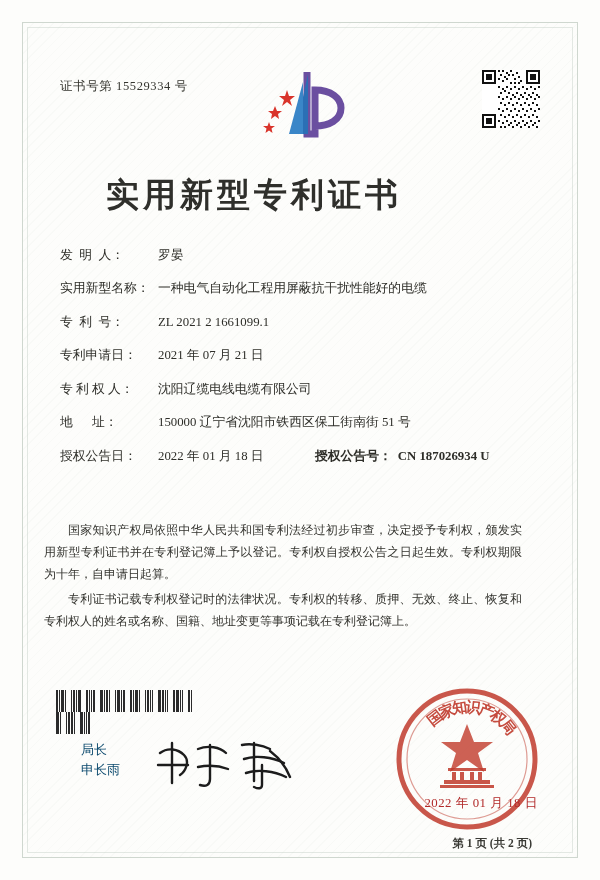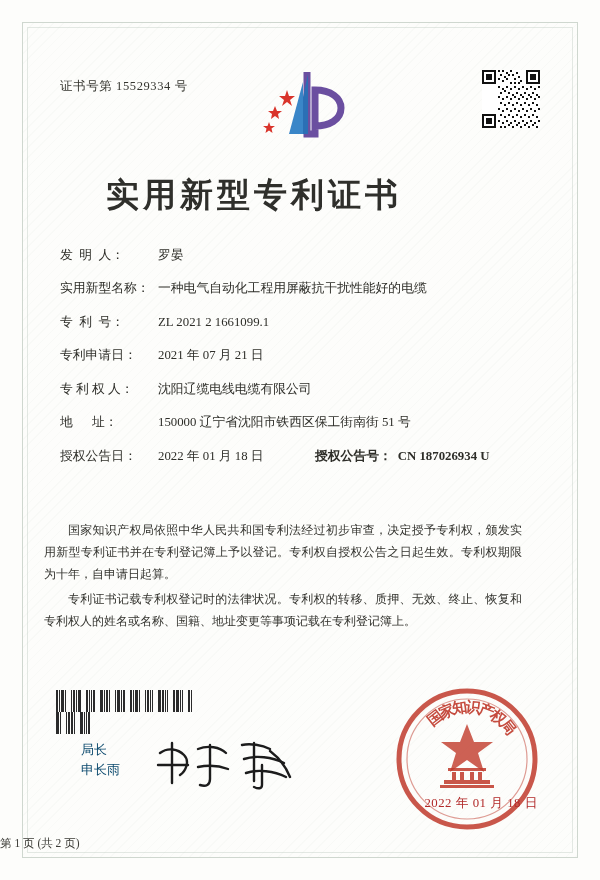--- a/index.html
+++ b/index.html
@@ -186,23 +186,24 @@
     color: #b22a2a;
     letter-spacing: 0.5px;
   }
 
   
   .footer {
     position: absolute;
     left: 0;
     top: 836px;
     width: 532px;
-    text-align: left;
+    text-align: right;
     font-size: 11.5px;
     color: #3a3a35;
+    font-weight: bold;
   }
 
   
   .tint {
     position: absolute;
     left: 23px; top: 23px;
     width: 554px; height: 834px;
     background:
       repeating-linear-gradient(135deg, rgba(190,205,190,0.07) 0px, rgba(190,205,190,0.07) 1px, transparent 1px, transparent 7px);
     pointer-events: none;

